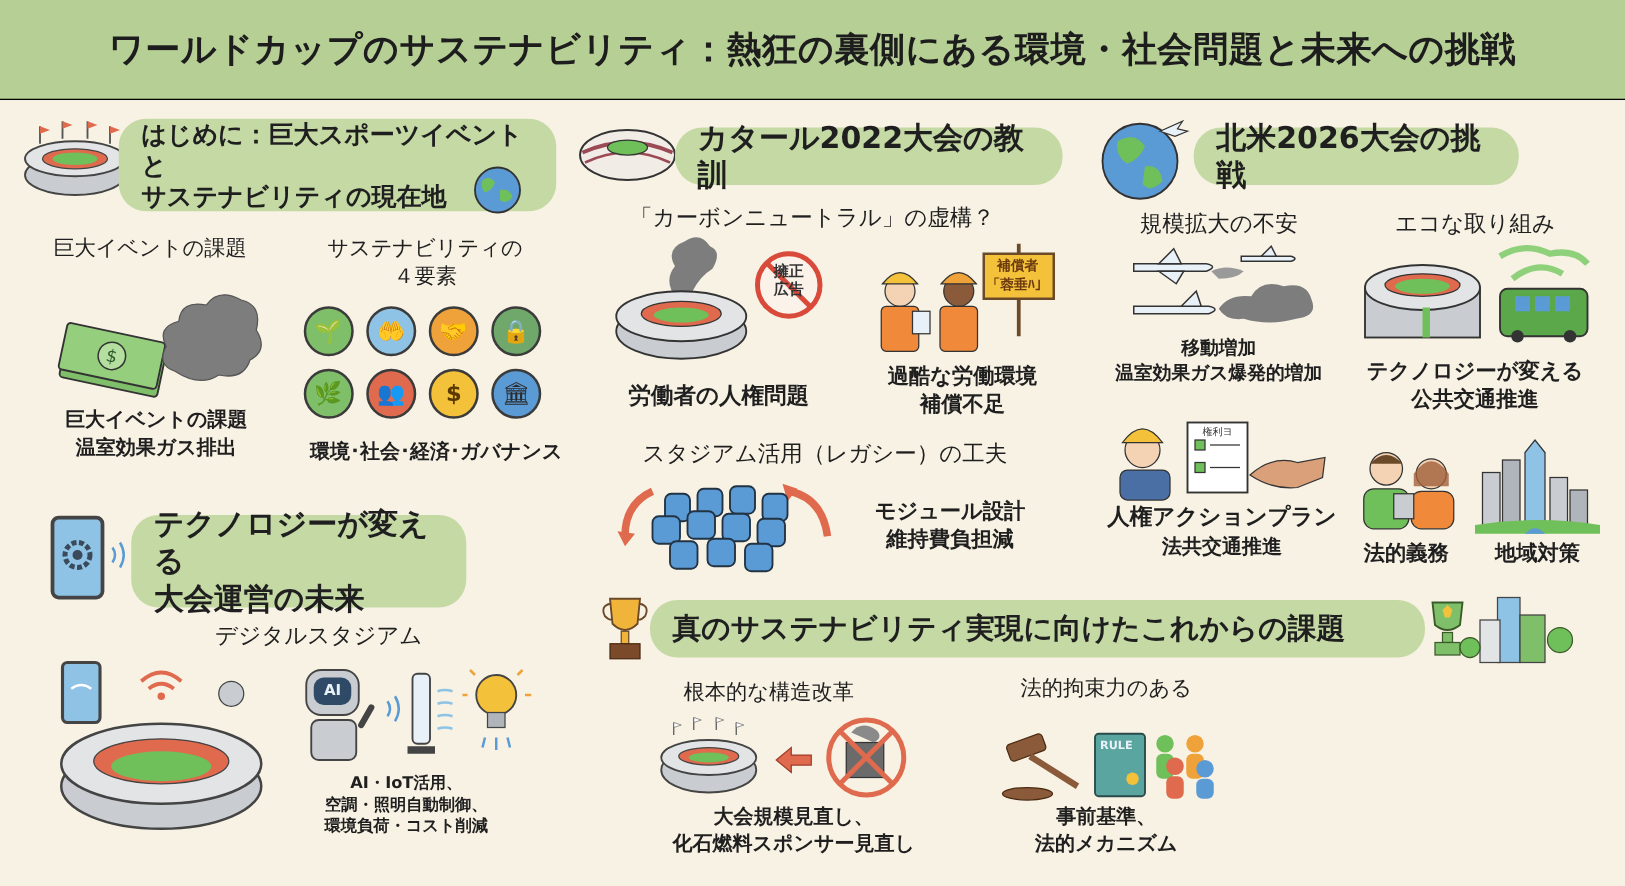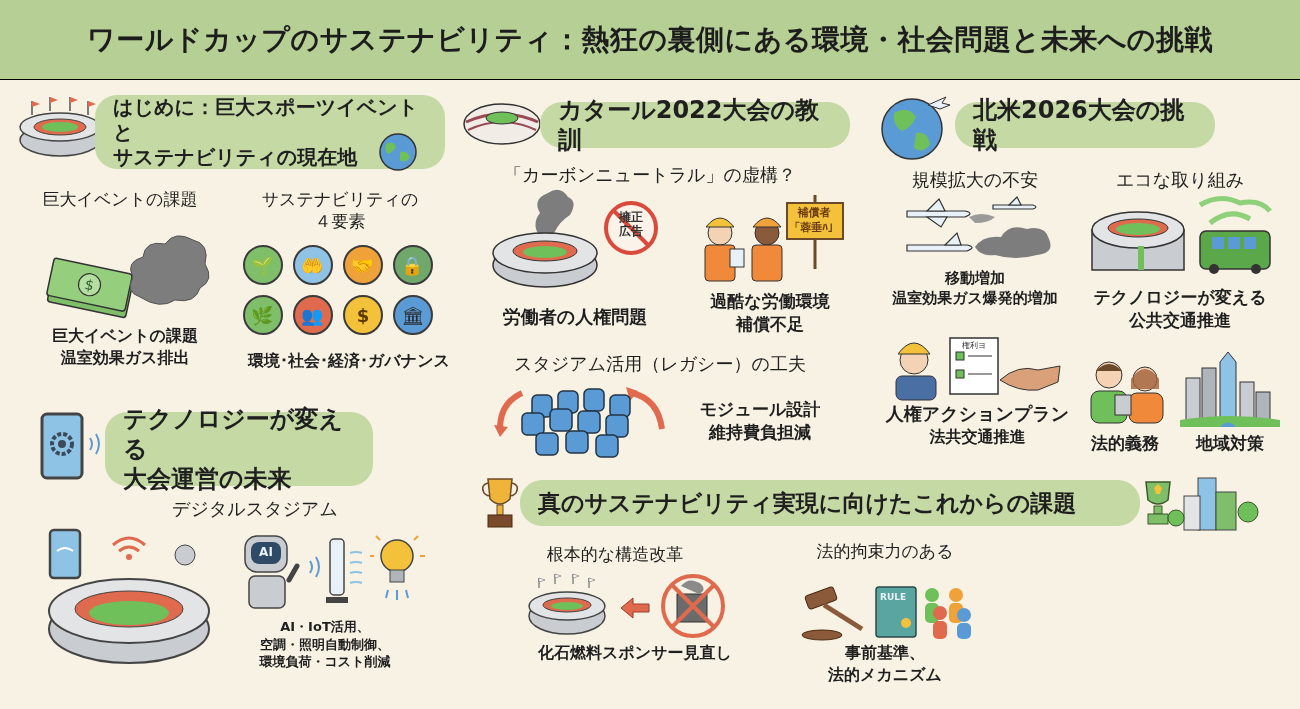--- a/index.html
+++ b/index.html
@@ -349,20 +349,21 @@
   <ellipse cx="42" cy="35" rx="24" ry="7" fill="#e06a4e" stroke="#444"></ellipse>
   <ellipse cx="42" cy="36" rx="16" ry="4" fill="#6fbf5a"></ellipse>
   <path d="M96 38 L108 28 L108 34 L124 34 L124 42 L108 42 L108 48Z" fill="#e06a4e" stroke="#a03a2a"></path>
   <circle cx="168" cy="36" r="30" fill="none" stroke="#e06a4e" stroke-width="4"></circle>
   <rect x="152" y="24" width="30" height="28" fill="#6b6b6b" stroke="#333"></rect>
   <path d="M156 16 Q164 6 176 14 Q182 20 174 24Z" fill="#8a8a8a"></path>
   <line x1="146" y1="14" x2="190" y2="58" stroke="#e06a4e" stroke-width="4"></line>
   <line x1="190" y1="14" x2="146" y2="58" stroke="#e06a4e" stroke-width="4"></line>
 </svg>
 <div class="cap" style="left:505px;top:642px;width:260px;font-size:16px;">
+  <div>大会規模見直し、</div>
   <div>化石燃料スポンサー見直し</div>
 </div>
 
 <div class="sub" style="left:785px;top:540px;width:200px;">
   <div>法的拘束力のある</div>
 </div>
 <svg style="left:800px;top:585px" width="180" height="55" viewBox="0 0 180 55">
   <rect x="6" y="6" width="30" height="14" rx="3" fill="#8a5a3a" stroke="#4a2a10" transform="rotate(-20 21 13)"></rect>
   <line x1="24" y1="20" x2="62" y2="44" stroke="#8a5a3a" stroke-width="5"></line>
   <ellipse cx="22" cy="50" rx="20" ry="5" fill="#8a5a3a" stroke="#4a2a10"></ellipse>

